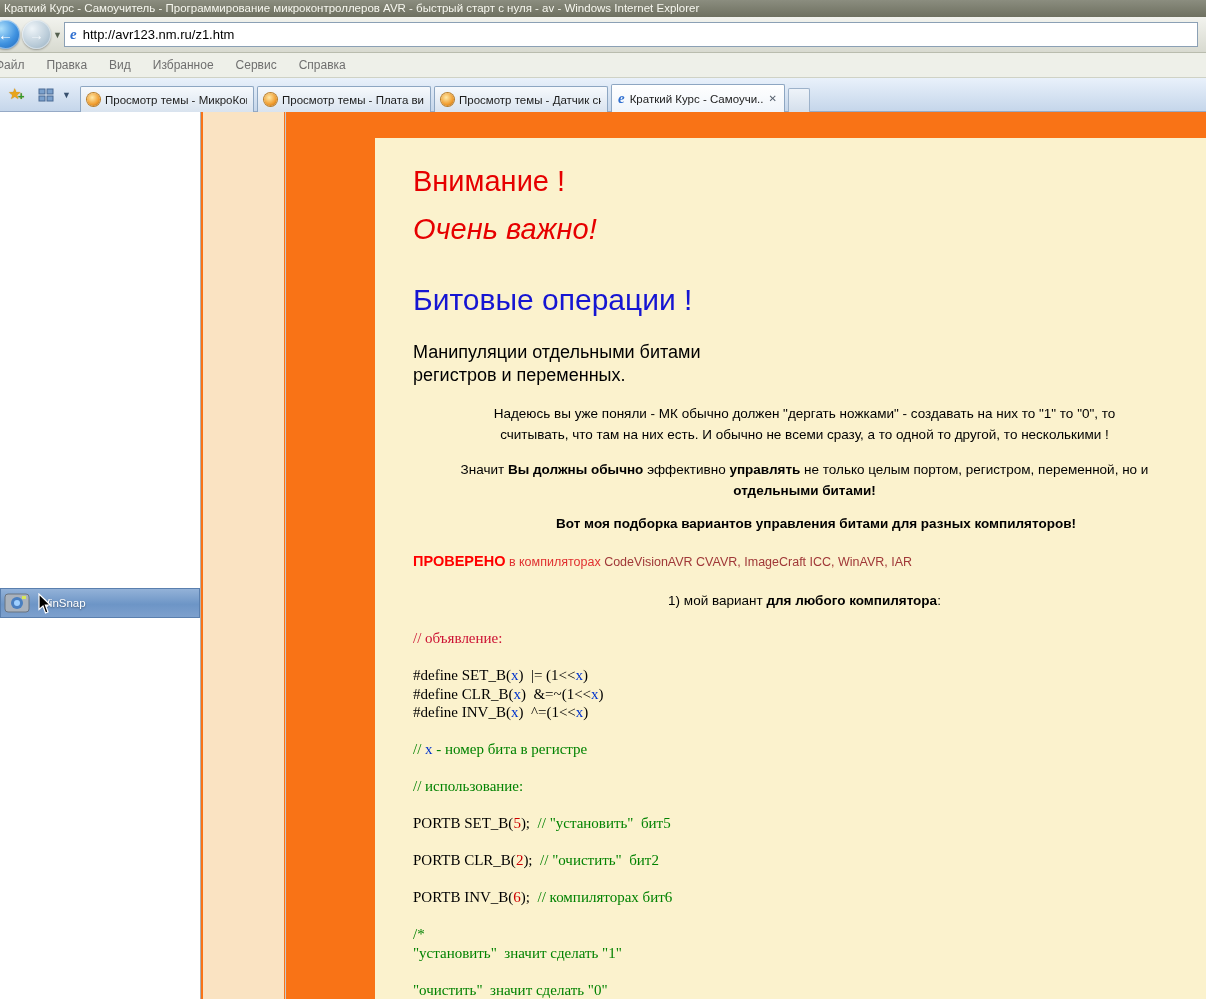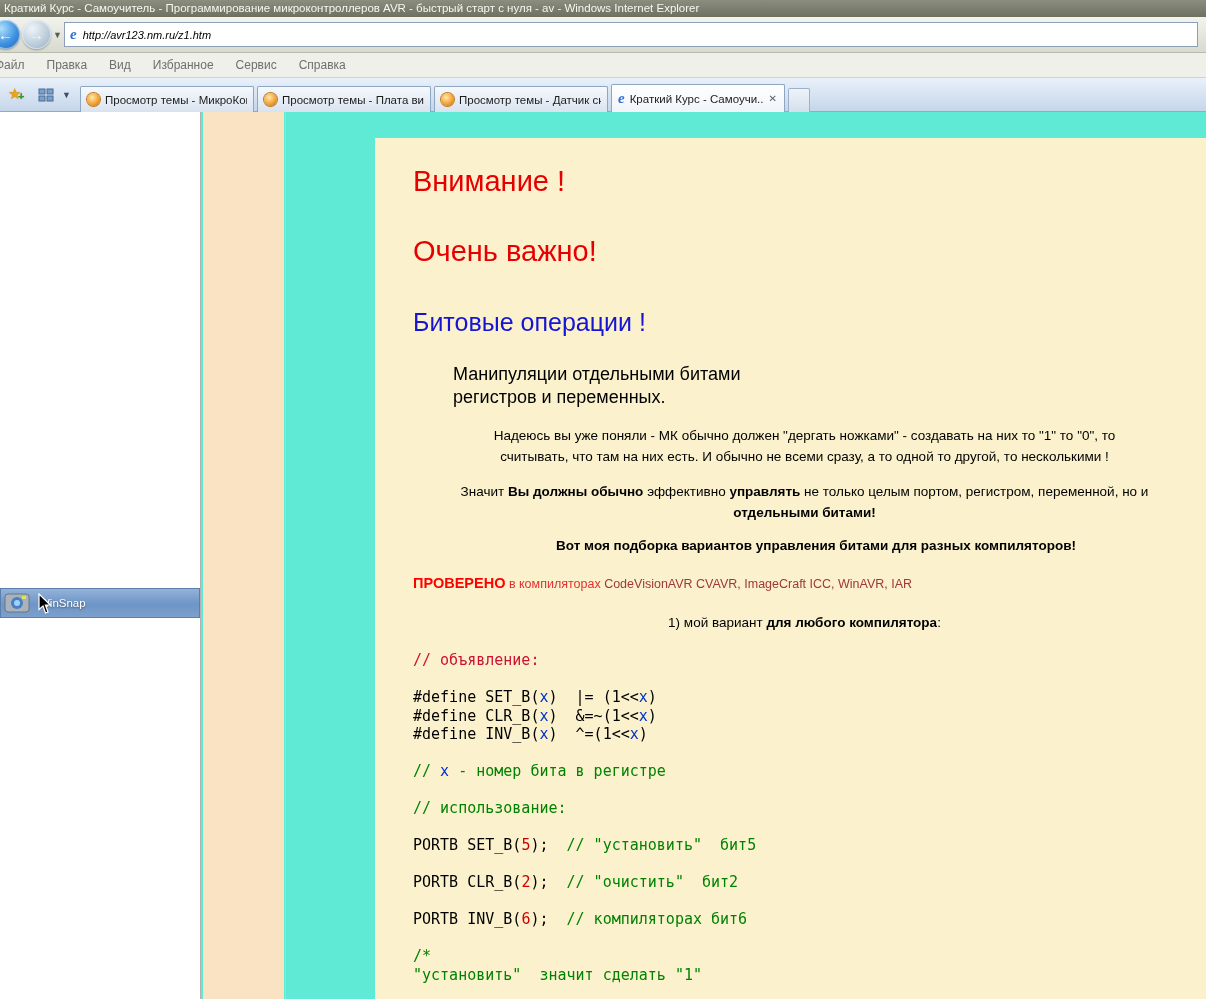--- a/index.html
+++ b/index.html
@@ -10,55 +10,55 @@
 
   .nav-bar{position:absolute;left:0;top:17px;width:100%;height:36px;background:linear-gradient(#f2f3ee,#d8dad0);border-bottom:1px solid #b9bcae;}
   .nav-btn{position:absolute;top:3px;width:29px;height:29px;border-radius:50%;display:flex;align-items:center;justify-content:center;box-shadow:inset 0 0 0 1px rgba(255,255,255,.45),0 1px 2px rgba(0,0,0,.3);}
   .back-btn{left:-9px;background:radial-gradient(circle at 35% 30%,#aee0fb,#3f92e0 55%,#1c62b4);}
   .fwd-btn{left:22px;background:radial-gradient(circle at 35% 30%,#eef4f8,#b9cbd8 60%,#92aabc);}
   .arrow{font-size:15px;font-weight:bold;line-height:1;color:#fff;}
   .fwd-btn .arrow{color:#f0f6fa;}
   .nav-chevron{position:absolute;left:53px;top:13px;font-size:9px;color:#55604f;}
   .address-bar{position:absolute;left:64px;top:5px;right:8px;height:25px;background:#fff;border:1px solid #8ba0b5;display:flex;align-items:center;gap:6px;padding:0 5px;}
   .ie-glyph{font-family:"Liberation Serif",serif;font-style:italic;font-weight:bold;color:#2f6fd0;font-size:15px;line-height:1;}
-  .url-text{font-size:11px;color:#000;font-style:italic;}
+  .url-text{font-size:13px;color:#000;}
 
   .menu-bar{position:absolute;left:0;top:53px;width:100%;height:25px;background:#eef0e9;border-bottom:1px solid #cfd2c5;display:flex;align-items:center;}
   .menu-item{font-size:12px;color:#6f6f6f;padding:0 11px;}
   .menu-item.first{margin-left:-16px;}
 
   .tab-bar{position:absolute;left:0;top:78px;width:100%;height:34px;background:linear-gradient(#e9f1fb,#c5d6ea);border-bottom:1px solid #96aac6;}
   .fav-star{position:absolute;left:8px;top:7px;font-size:15px;color:#e9a51c;text-shadow:0 0 1px #a87008;}
   .fav-star .plus{position:absolute;left:10px;top:5px;font-style:normal;font-weight:bold;color:#2f9e2f;font-size:11px;}
   .quicktabs{position:absolute;left:38px;top:10px;line-height:0;}
   .tab-chevron{position:absolute;left:62px;top:12px;font-size:9px;color:#37506e;}
   .tabs{position:absolute;left:80px;top:6px;height:28px;display:flex;align-items:flex-end;gap:3px;}
   .tab{width:174px;height:26px;background:linear-gradient(#f6f9fc,#d9e3ef);border:1px solid #8da6c2;border-bottom:none;border-radius:2px 2px 0 0;display:flex;align-items:center;gap:5px;padding:0 6px;}
   .tab.active{height:28px;background:linear-gradient(#ffffff,#eff4fa);}
   .tab-label{font-size:11.5px;color:#1c1c1c;white-space:nowrap;overflow:hidden;flex:1;}
   .tab-close{font-size:10px;color:#57616e;padding:0 1px;}
   .gear-icon{width:13px;height:13px;border-radius:50%;background:radial-gradient(circle at 40% 35%,#ffe9a8,#f09c2e 60%,#a85c10);box-shadow:0 0 0 1px #b97f2a;flex:0 0 auto;}
   .tab-stub{width:22px;height:24px;background:linear-gradient(#eef3f9,#d4dfec);border:1px solid #9db2ca;border-bottom:none;border-radius:2px 2px 0 0;}
 
-  .viewport{position:absolute;left:0;top:112px;width:100%;height:887px;background:#5eead4;}
+  .viewport{position:absolute;left:0;top:112px;width:100%;height:887px;background:#f97316;}
   .left-col{position:absolute;left:0;top:0;width:201px;height:100%;background:#fff;border-right:1px solid #b1b1b1;}
   .orange-strip{position:absolute;left:203px;top:0;width:81px;height:100%;background:#fae3c2;}
   .vline{position:absolute;left:285px;top:0;width:1px;height:100%;background:#c9c9c9;}
 
   .cream{position:absolute;left:375px;top:26px;right:0;bottom:0;background:#fbf2cd;padding:26px 10px 0 38px;overflow:hidden;}
   .h-red{font-size:29px;color:#e60000;line-height:34px;}
-  .h-red.second{margin-top:36px;}
-  .h-blue{font-size:25px;color:#1515d2;line-height:34px;margin-top:37px;}
-  .subhead{font-size:18px;color:#000;line-height:23px;margin-top:24px;margin-left:40px;}
+  .h-red.second{margin-top:14px;font-style:italic;}
+  .h-blue{font-size:30px;color:#1515d2;line-height:34px;margin-top:37px;}
+  .subhead{font-size:18px;color:#000;line-height:23px;margin-top:24px;}
   .body-text{font-size:13.5px;color:#000;line-height:21px;max-width:795px;text-align:center;}
   .mt16{margin-top:16px;}.mt14{margin-top:14px;}.mt12{margin-top:12px;margin-left:23px;}.mt18{margin-top:18px;}
   .bold{font-weight:bold;}
   .proven{margin-top:18px;font-size:12.5px;line-height:19px;}
   .code{margin-top:18px;font-family:"DejaVu Sans Mono",monospace;font-size:15px;color:#000;}
-  .code-line{white-space:pre;line-height:18.5px;}
+  .code-line{white-space:pre;line-height:18.5px;font-family:Liberation Serif, serif;}
   .c-bold{font-weight:bold;}
   .c-b{color:#0033cc;}
   .c-g{color:#008200;}
   .c-r{color:#cc0000;}
   .c-cr{color:#cc1133;}
   .c-proven{color:#ff0000;font-weight:bold;font-size:14.5px;}
   .c-redsmall{color:#e03030;text-align:right;}
   .c-maroon{color:#a03838;}
 
   .winsnap{position:absolute;left:0;top:476px;width:200px;height:30px;background:linear-gradient(#93b2d8,#6d95c6 55%,#7da0cd);border:1px solid #5a7fae;display:flex;align-items:center;}

